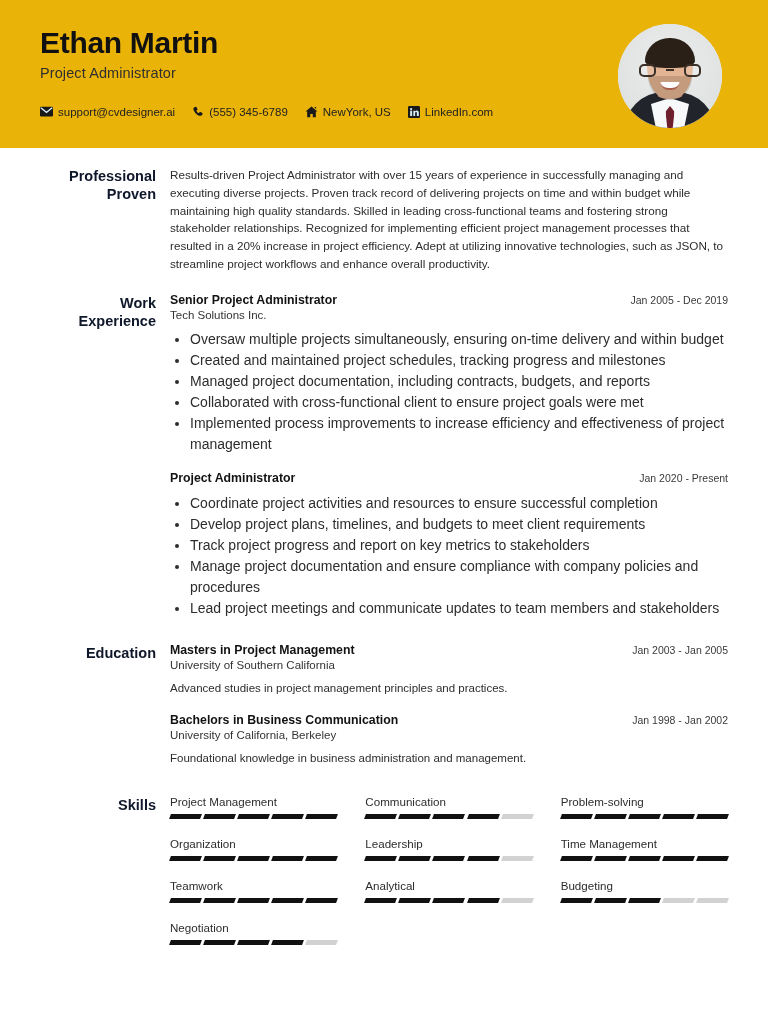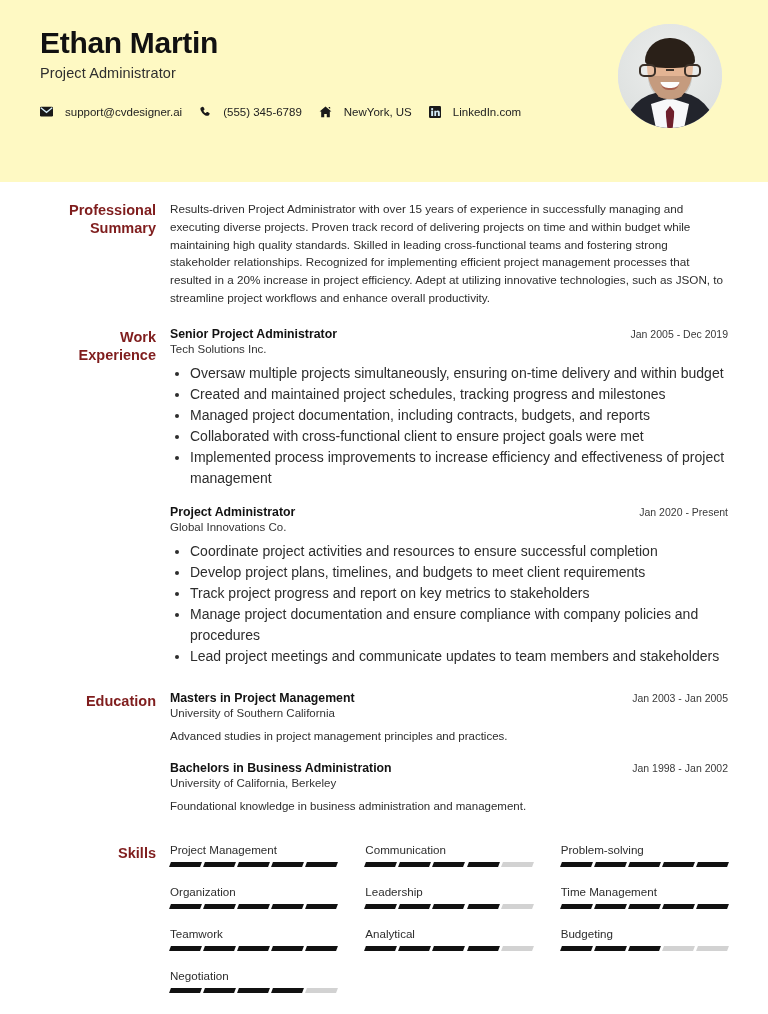--- a/index.html
+++ b/index.html
@@ -8,23 +8,23 @@
     width: 768px;
     height: 1014px;
     background: #ffffff;
     font-family: "Liberation Sans", sans-serif;
     color: #2b2b2b;
     overflow: hidden;
   }
 
   
   .header {
-    background: #fef9c3;
+    background: #eab308;
     padding: 22px 40px 18px 40px;
-    height: 182px;
+    height: 148px;
     display: flex;
     align-items: flex-start;
     justify-content: space-between;
   }
   .header-left { padding-top: 4px; }
   .name {
     font-size: 30px;
     font-weight: bold;
     letter-spacing: -0.3px;
     color: #111111;
@@ -41,21 +41,21 @@
     align-items: center;
     gap: 17px;
     margin-top: 25px;
     font-size: 11.5px;
     color: #222222;
     white-space: nowrap;
   }
   .contact-item {
     display: flex;
     align-items: center;
-    gap: 12px;
+    gap: 5px;
   }
   .contact-item svg { display: block; flex: none; }
 
   .avatar {
     width: 104px;
     height: 104px;
     border-radius: 50%;
     overflow: hidden;
     flex: none;
     margin-right: 6px;
@@ -85,21 +85,21 @@
     display: flex;
     align-items: flex-start;
   }
   .sec-label {
     width: 130px;
     flex: none;
     text-align: right;
     padding-right: 14px;
     font-size: 14.5px;
     font-weight: bold;
-    color: #7f1d1d;
+    color: #0f172a;
     line-height: 1.25;
     padding-top: 1px;
   }
   .sec-body { flex: 1; min-width: 0; }
 
   .summary-text {
     font-size: 11.7px;
     line-height: 1.52;
     color: #2d2d2d;
     text-align: left;
@@ -245,21 +245,21 @@
     <div class="av-bridge"></div>
     <div class="av-smile"></div>
   </div>
 </div>
 
 <div class="content">
 
   <div class="section">
     <div class="sec-label">
       <div>Professional</div>
-      <div>Summary</div>
+      <div>Proven</div>
     </div>
     <div class="sec-body">
       <div class="summary-text">Results-driven Project Administrator with over 15 years of experience in successfully managing and executing diverse projects. Proven track record of delivering projects on time and within budget while maintaining high quality standards. Skilled in leading cross-functional teams and fostering strong stakeholder relationships. Recognized for implementing efficient project management processes that resulted in a 20% increase in project efficiency. Adept at utilizing innovative technologies, such as JSON, to streamline project workflows and enhance overall productivity.</div>
     </div>
   </div>
 
   <div class="section sec-work">
     <div class="sec-label">
       <div>Work</div>
       <div>Experience</div>
@@ -279,21 +279,20 @@
           <li>Collaborated with cross-functional client to ensure project goals were met</li>
           <li>Implemented process improvements to increase efficiency and effectiveness of project management</li>
         </ul>
       </div>
 
       <div class="entry entry-gap">
         <div class="entry-head">
           <div class="entry-title">Project Administrator</div>
           <div class="entry-date">Jan 2020 - Present</div>
         </div>
-        <div class="entry-org">Global Innovations Co.</div>
         <ul class="bullets">
           <li>Coordinate project activities and resources to ensure successful completion</li>
           <li>Develop project plans, timelines, and budgets to meet client requirements</li>
           <li>Track project progress and report on key metrics to stakeholders</li>
           <li>Manage project documentation and ensure compliance with company policies and procedures</li>
           <li>Lead project meetings and communicate updates to team members and stakeholders</li>
         </ul>
       </div>
 
     </div>
@@ -307,21 +306,21 @@
         <div class="entry-head">
           <div class="entry-title">Masters in Project Management</div>
           <div class="entry-date">Jan 2003 - Jan 2005</div>
         </div>
         <div class="entry-org">University of Southern California</div>
         <div class="entry-desc">Advanced studies in project management principles and practices.</div>
       </div>
 
       <div class="entry entry-gap">
         <div class="entry-head">
-          <div class="entry-title">Bachelors in Business Administration</div>
+          <div class="entry-title">Bachelors in Business Communication</div>
           <div class="entry-date">Jan 1998 - Jan 2002</div>
         </div>
         <div class="entry-org">University of California, Berkeley</div>
         <div class="entry-desc">Foundational knowledge in business administration and management.</div>
       </div>
 
     </div>
   </div>
 
   <div class="section sec-skills">

